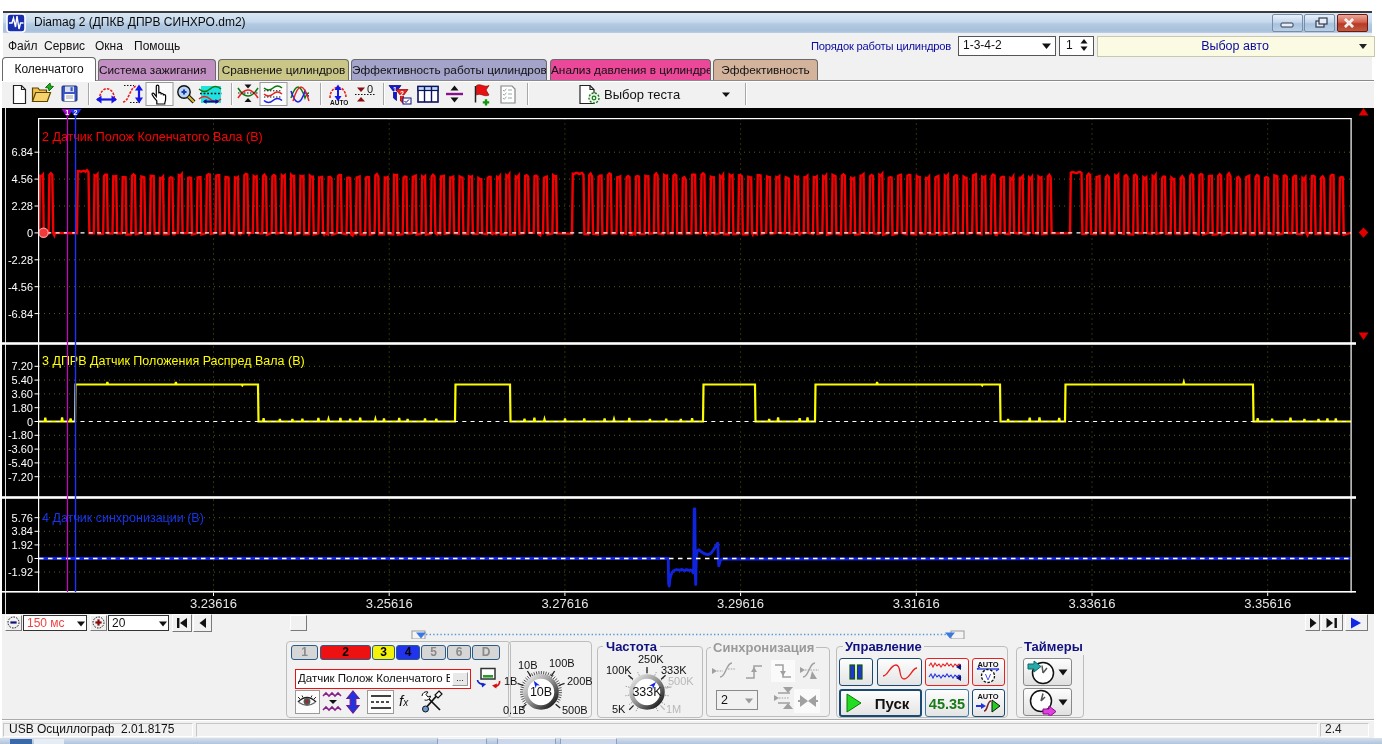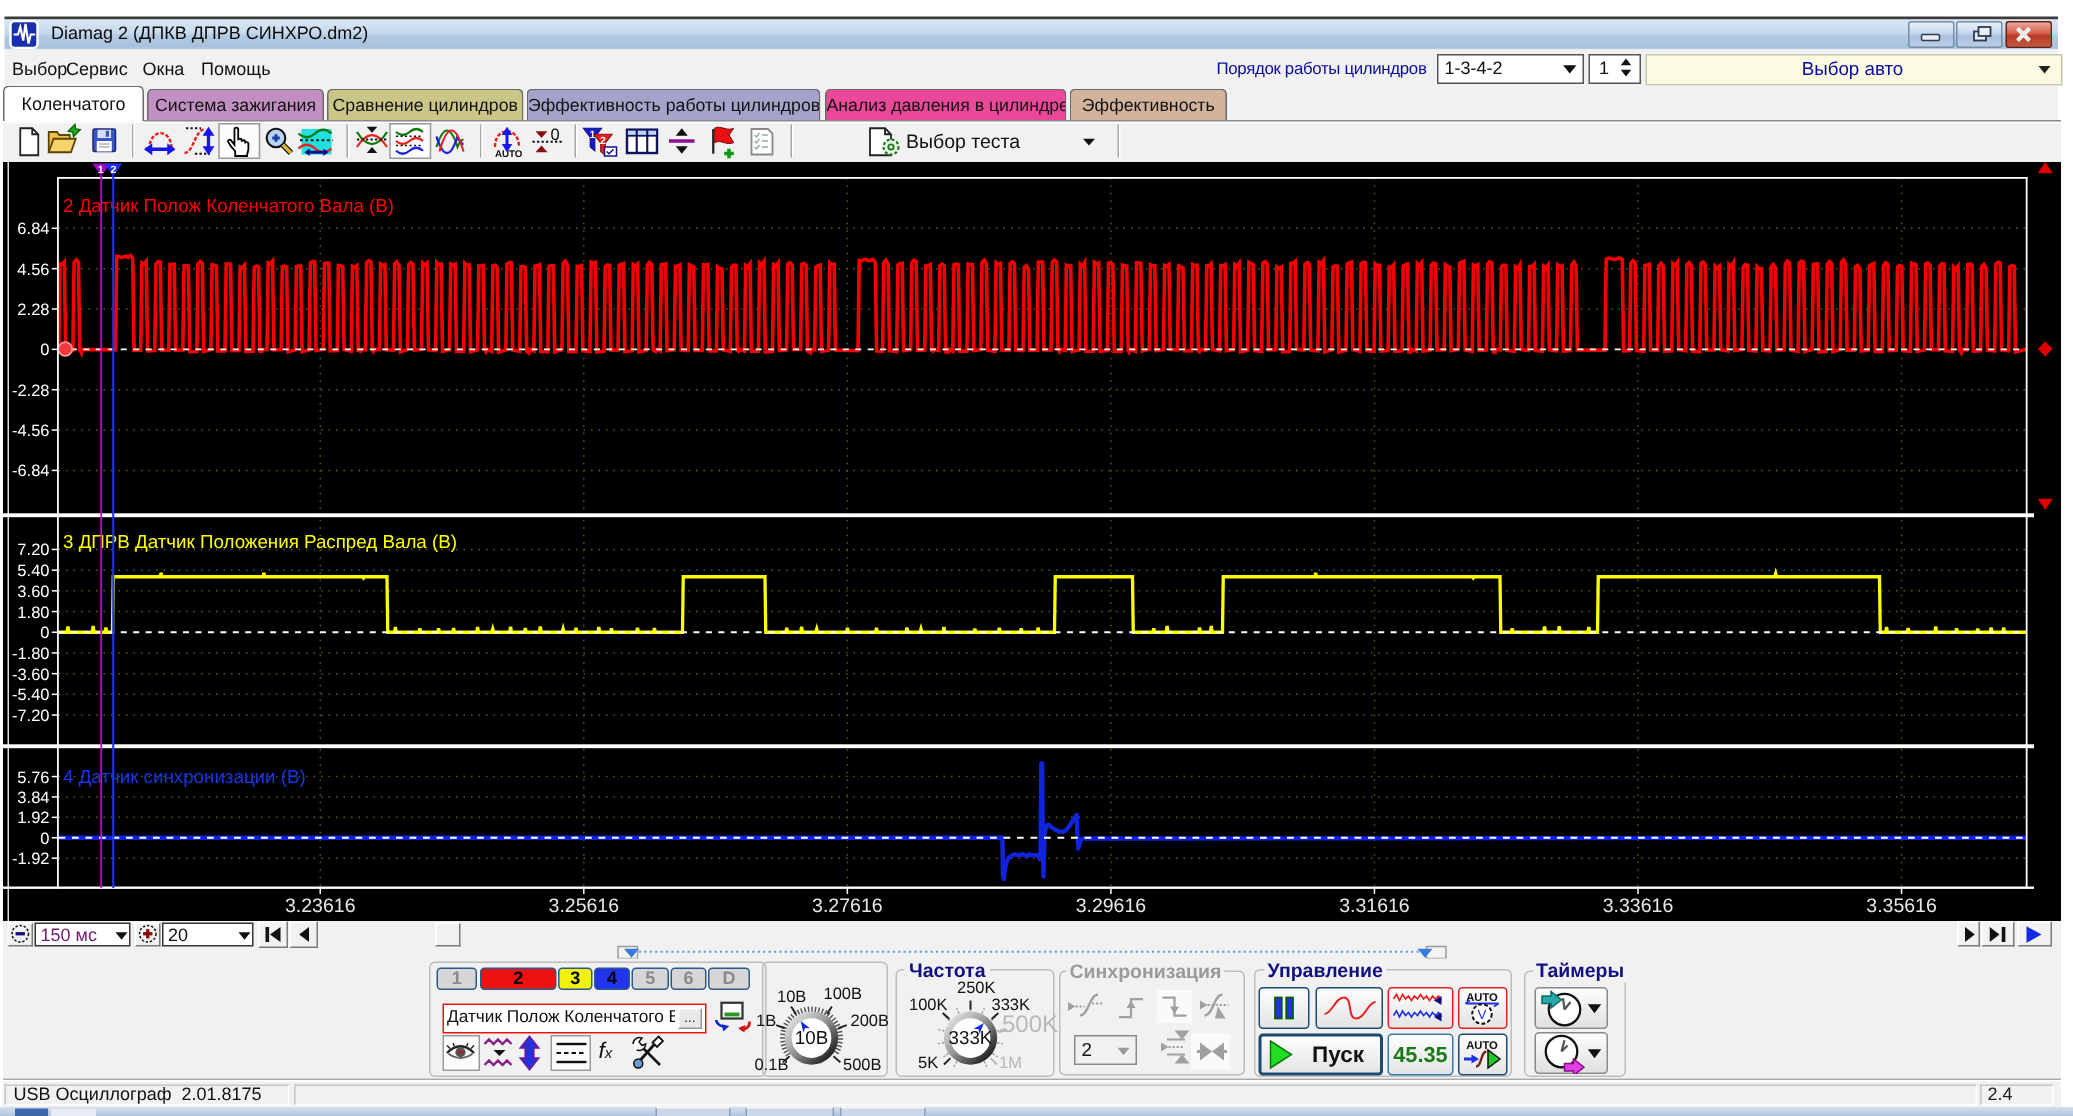--- a/index.html
+++ b/index.html
@@ -16,21 +16,21 @@
 <div style="position:absolute;top:14px;width:29px;height:16px;border-radius:2px;left:1304px;background:linear-gradient(#e9f1fa,#c4d7ec 45%,#a9c2de 55%,#b9cfe6);border:1px solid #768ea8"></div>
 <div style="position:absolute;top:14px;width:29px;height:16px;border-radius:2px;left:1337px;background:linear-gradient(#e8a89a,#d4604c 45%,#b83a26 55%,#c05a40);border:1px solid #6a1a10"></div>
 <svg width="100" height="18" viewBox="0 0 100 18" style="position:absolute;left:1272px;top:14px">
 <rect x="9" y="9" width="12" height="4" rx="1" fill="#e8eef6" stroke="#303a50" stroke-width="1"></rect>
 <rect x="44" y="7" width="8" height="6" fill="#e8eef6" stroke="#303a50" stroke-width="1.2"></rect>
 <rect x="47" y="4" width="8" height="6" fill="#e8eef6" stroke="#303a50" stroke-width="1.2"></rect>
 <path d="M73 5 l8 8 M81 5 l-8 8" stroke="#fff" stroke-width="2.6"></path>
 <path d="M73 5 l8 8 M81 5 l-8 8" stroke="#e8e8e8" stroke-width="1.4"></path>
     </svg>
 <div style="position:absolute;left:3px;top:33px;width:1369px;height:24px;background:#f1f1f1"></div>
-<div style="position:absolute;left:8px;top:40px;font-size:12px;color:#111">Выбор</div>
+<div style="position:absolute;left:8px;top:40px;font-size:12px;color:#111">Файл</div>
 <div style="position:absolute;left:44px;top:40px;font-size:12px;color:#111">Сервис</div>
 <div style="position:absolute;left:95px;top:40px;font-size:12px;color:#111">Окна</div>
 <div style="position:absolute;left:134px;top:40px;font-size:12px;color:#111">Помощь</div>
 <div style="position:absolute;left:811px;top:40px;width:146px;font-size:11.2px;letter-spacing:-0.2px;color:#0a0aa0;white-space:nowrap;overflow:hidden">Порядок работы цилиндров</div>
 <div style="position:absolute;left:958px;top:36px;width:96px;height:18px;background:#fff;border:1px solid #555"></div>
 <div style="position:absolute;left:963px;top:39px;font-size:12px;color:#111">1-3-4-2</div>
 <svg width="11" height="7" viewBox="0 0 11 7" style="position:absolute;left:1041px;top:43px">
       <path d="M1 0.5 L10 0.5 L5.5 6 Z" fill="#111"></path>
     </svg>
 <div style="position:absolute;left:1059px;top:36px;width:33px;height:18px;background:#fff;border:1px solid #555"></div>
@@ -38,21 +38,21 @@
 <svg width="12" height="16" viewBox="0 0 12 16" style="position:absolute;left:1078px;top:37px">
       <path d="M2.5 6.5 L9.5 6.5 L6 2 Z" fill="#111"></path>
       <path d="M2.5 9.5 L9.5 9.5 L6 14 Z" fill="#111"></path>
     </svg>
 <div style="position:absolute;left:1097px;top:36px;width:276px;height:19px;background:#fbfbe4;border:1px solid #c8c8b0"></div>
 <div style="position:absolute;left:1097px;top:39px;width:276px;text-align:center;font-size:12.5px;color:#0a0aa0">Выбор авто</div>
 <svg width="10" height="7" viewBox="0 0 10 7" style="position:absolute;left:1358px;top:43px">
       <path d="M1 1 L9 1 L5 6 Z" fill="#222"></path>
     </svg>
 <div style="position:absolute;left:3px;top:57px;width:1369px;height:24px;background:#f1f1f1"></div>
-<div style="position:absolute;left:98px;top:59px;width:118px;height:21px;background:#c28fc2;border:1px solid #6a6a6a;border-bottom:none;border-radius:4px 4px 0 0;text-align:center;font-size:11.8px;color:#111;line-height:21px;box-sizing:border-box;white-space:nowrap;overflow:hidden">Система зажигания</div>
+<div style="position:absolute;left:98px;top:59px;width:118px;height:21px;background:#c28fc2;border:1px solid #6a6a6a;border-bottom:none;border-radius:4px 4px 0 0;text-align:left;font-size:11.8px;color:#111;line-height:21px;box-sizing:border-box;white-space:nowrap;overflow:hidden">Система зажигания</div>
 <div style="position:absolute;left:218px;top:59px;width:131px;height:21px;background:#c9c687;border:1px solid #6a6a6a;border-bottom:none;border-radius:4px 4px 0 0;text-align:center;font-size:11.8px;color:#111;line-height:21px;box-sizing:border-box;white-space:nowrap;overflow:hidden">Сравнение цилиндров</div>
 <div style="position:absolute;left:351px;top:59px;width:196px;height:21px;background:#a4a4ca;border:1px solid #6a6a6a;border-bottom:none;border-radius:4px 4px 0 0;font-size:11.8px;color:#111;line-height:21px;box-sizing:border-box;white-space:nowrap;overflow:hidden">Эффективность работы цилиндров</div>
 <div style="position:absolute;left:550px;top:59px;width:161px;height:21px;background:#ec4899;border:1px solid #6a6a6a;border-bottom:none;border-radius:4px 4px 0 0;text-align:center;font-size:11.8px;color:#111;line-height:21px;box-sizing:border-box;white-space:nowrap;overflow:hidden">Анализ давления в цилиндре</div>
 <div style="position:absolute;left:713px;top:59px;width:105px;height:21px;background:#d3b39c;border:1px solid #6a6a6a;border-bottom:none;border-radius:4px 4px 0 0;text-align:center;font-size:11.8px;color:#111;line-height:21px;box-sizing:border-box;white-space:nowrap;overflow:hidden">Эффективность</div>
 <div style="position:absolute;left:2px;top:57px;width:94px;height:24px;background:#fff;border:1px solid #6a6a6a;border-bottom:none;border-radius:4px 4px 0 0;text-align:center;font-size:12px;color:#111;line-height:23px;box-sizing:border-box">Коленчатого</div>
 <div style="position:absolute;left:2px;top:81px;width:1372px;height:27px;background:#f1f1f1;border-top:1px solid #fff"></div>
     <div style="position:absolute;left:96px;top:80px;width:1278px;height:1px;background:#8a8a8a"></div>
 <svg width="1382" height="27" viewBox="0 0 1382 27" style="position:absolute;left:0;top:81">
 <rect x="146" y="1.5" width="27" height="23" fill="#fbfbfb" stroke="#9a9a9a" stroke-width="1"></rect>
 <rect x="260" y="1.5" width="27" height="23" fill="#fbfbfb" stroke="#9a9a9a" stroke-width="1"></rect>
@@ -277,21 +277,21 @@
 <text x="1092" y="500" fill="#e6e6e6" font-size="13" text-anchor="middle">3.33616</text>
 <text x="1267.7" y="500" fill="#e6e6e6" font-size="13" text-anchor="middle">3.35616</text>
 </svg>
 <div style="position:absolute;left:2px;top:614px;width:1372px;height:18px;background:#f1f1f1"></div>
 <div style="position:absolute;left:5px;top:615px;width:17px;height:16px;background:#f1f1f1;border-top:1px solid #fff;border-left:1px solid #fff;border-right:1px solid #7a7a7a;border-bottom:1px solid #7a7a7a;box-sizing:border-box;"></div>
 <svg width="13" height="13" viewBox="0 0 13 13" style="position:absolute;left:7px;top:616px">
       <circle cx="6.5" cy="6.5" r="5.5" fill="none" stroke="#111" stroke-width="1" stroke-dasharray="1.6 1.2"></circle>
       <rect x="3.4" y="5.4" width="6.2" height="2.2" fill="#101078"></rect>
     </svg>
 <div style="position:absolute;left:23px;top:615px;width:64px;height:16px;background:#fff;border:1px solid #333;box-sizing:border-box"></div>
-<div style="position:absolute;left:27px;top:617px;font-size:12px;color:#701a75">150 мс</div>
+<div style="position:absolute;left:27px;top:617px;font-size:12px;color:#ef4444">150 мс</div>
 <svg width="10" height="6" viewBox="0 0 10 6" style="position:absolute;left:76px;top:621px">
       <path d="M1 0.5 L9 0.5 L5 5.5 Z" fill="#111"></path>
     </svg>
 <div style="position:absolute;left:90px;top:615px;width:17px;height:16px;background:#f1f1f1;border-top:1px solid #fff;border-left:1px solid #fff;border-right:1px solid #7a7a7a;border-bottom:1px solid #7a7a7a;box-sizing:border-box;"></div>
 <svg width="13" height="13" viewBox="0 0 13 13" style="position:absolute;left:92px;top:616px">
       <circle cx="6.5" cy="6.5" r="5.5" fill="none" stroke="#111" stroke-width="1" stroke-dasharray="1.6 1.2"></circle>
       <rect x="3.4" y="5.4" width="6.2" height="2.2" fill="#8a0a0a"></rect>
       <rect x="5.4" y="3.4" width="2.2" height="6.2" fill="#8a0a0a"></rect>
     </svg>
 <div style="position:absolute;left:108px;top:615px;width:61px;height:16px;background:#fff;border:1px solid #333;box-sizing:border-box"></div>
@@ -469,21 +469,21 @@
       <line x1="63.6" y1="34.0" x2="69.5" y2="32.8" stroke="#b8b8b8" stroke-width="1.3"></line>
       <line x1="31.6" y1="51.4" x2="27.3" y2="55.7" stroke="#222" stroke-width="1.3"></line>
       <line x1="58.4" y1="51.4" x2="62.7" y2="55.7" stroke="#b8b8b8" stroke-width="1.3"></line>
       <circle cx="45" cy="38" r="15.5" fill="#fff" stroke="url(#kg647)" stroke-width="4.5"></circle>
       <path d="M-4 -2.6 L3.4 0 L-4 2.6 L-2 0 Z" fill="#1128e8" transform="translate(51.7 30.6) rotate(-48)"></path>
       <text x="45" y="42" font-size="12.5" fill="#111" text-anchor="middle" font-family="Liberation Sans">333K</text>
     </svg>
 <div style="position:absolute;left:638px;top:653px;font-size:11px;color:#111">250K</div>
 <div style="position:absolute;left:606px;top:664px;font-size:11px;color:#111">100K</div>
 <div style="position:absolute;left:661px;top:664px;font-size:11px;color:#111">333K</div>
-<div style="position:absolute;left:668px;top:675px;font-size:16px;color:#b8b8b8">500K</div>
+<div style="position:absolute;left:668px;top:675px;font-size:11px;color:#b8b8b8">500K</div>
 <div style="position:absolute;left:612px;top:703px;font-size:11px;color:#111">5K</div>
 <div style="position:absolute;left:666px;top:703px;font-size:11px;color:#b8b8b8">1M</div>
 <div style="position:absolute;left:706px;top:647px;width:124px;height:70px;border:1px solid #bdbdbd;border-radius:4px;box-sizing:border-box"></div>
 <div style="position:absolute;left:711px;top:641px;background:#f1f1f1;padding:0 2px;font-size:13px;font-weight:bold;color:#9a9a9a">Синхронизация</div>
 <svg width="124" height="58" viewBox="0 0 124 58" style="position:absolute;left:706px;top:657px">
 <rect x="65" y="3" width="24" height="22" fill="#fafafa"></rect>
 <rect x="88" y="32" width="26" height="24" fill="#fafafa"></rect>
 <path d="M6 11 L11 14 L6 17 Z" fill="#a0a0a0"></path>
       <path d="M11 14 h6" stroke="#a0a0a0" stroke-width="1.2" stroke-dasharray="1.5 1.2"></path>
 <path d="M14 20 C20 20 20 6 26 6" fill="none" stroke="#a0a0a0" stroke-width="1.5"></path>

